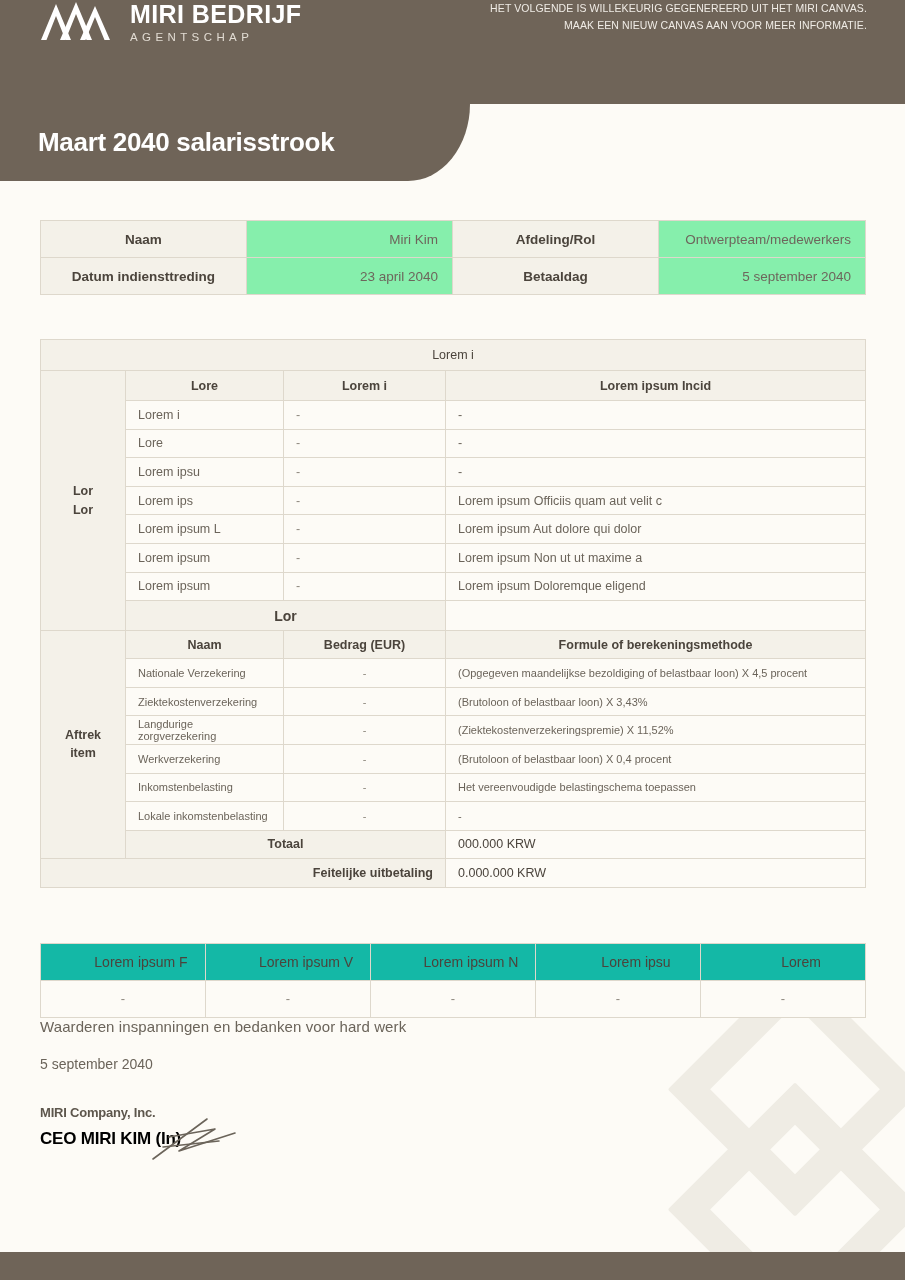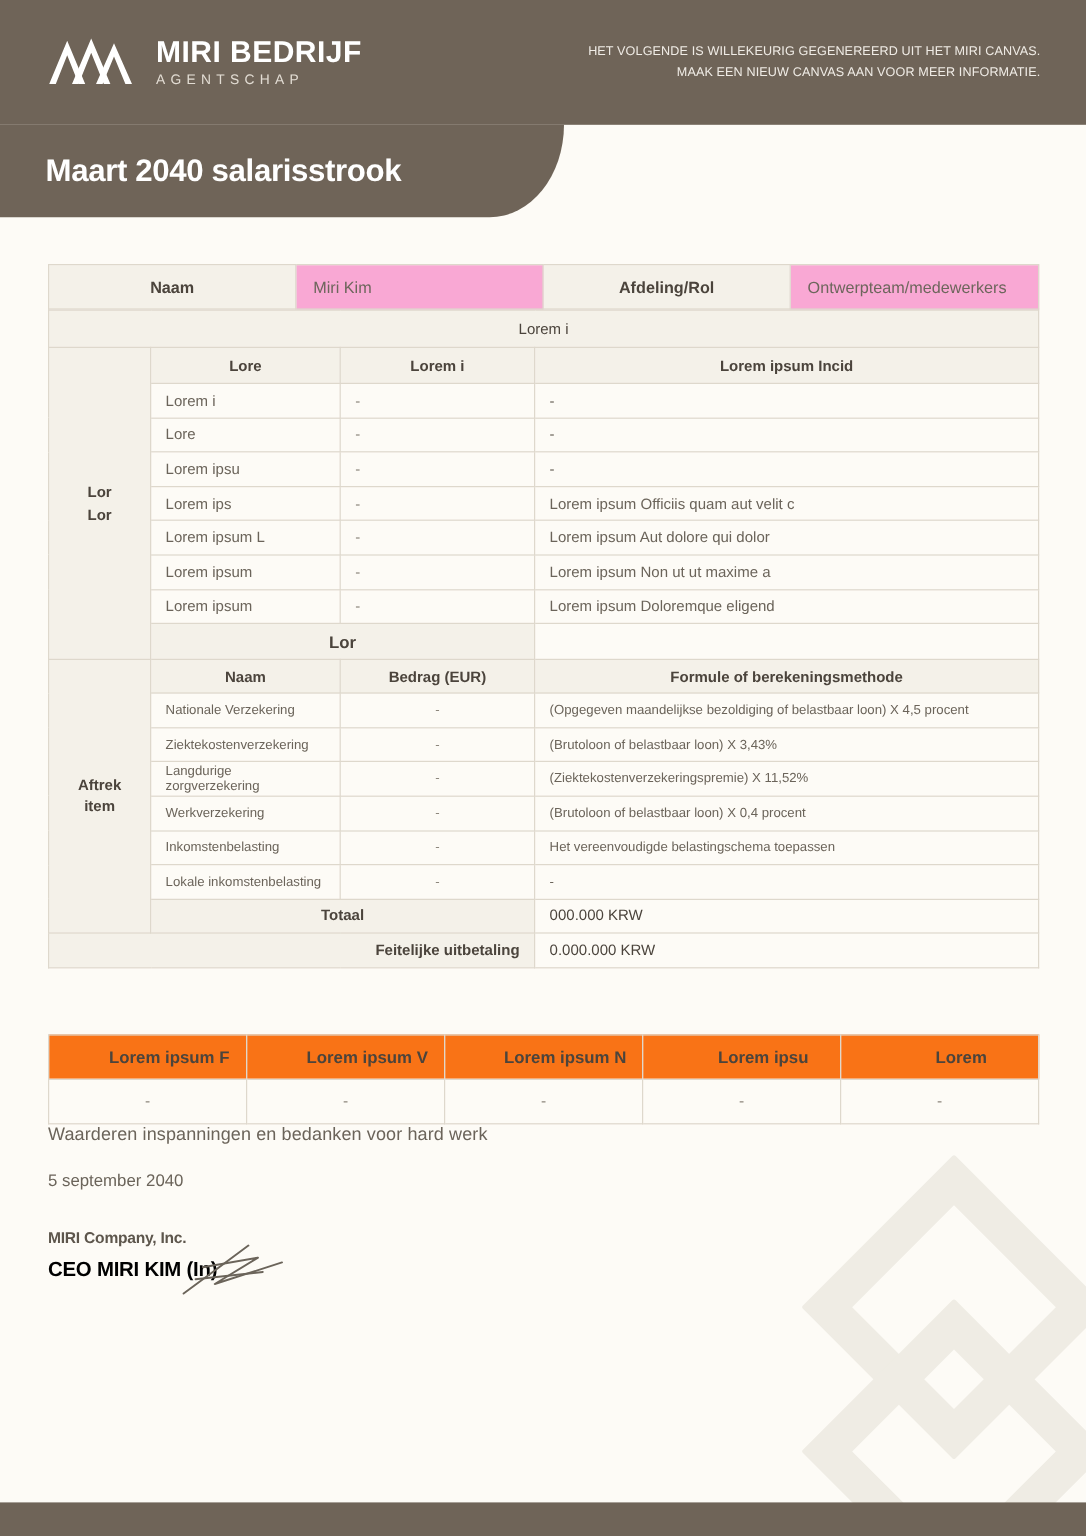--- a/index.html
+++ b/index.html
@@ -37,21 +37,21 @@
   }
   .wm-a { left: 10px;  top: 10px;  width: 180px; height: 180px; }
   .wm-b { left: 95px;  top: 95px;  width: 180px; height: 180px; }
 
   
   .topbar {
     position: relative;
     height: 104px;
     background: #6f6458;
     display: flex;
-    align-items: center;
+    align-items: flex-start;
     z-index: 2;
   }
   .brand { display: flex; align-items: center; margin-left: 38px; }
   .logo-mark { width: 76px; height: 44px; margin-right: 16px; flex: none; }
   .brand-text { display: flex; flex-direction: column; justify-content: center; }
   .brand-name {
     color: #ffffff;
     font-size: 25px;
     font-weight: bold;
     letter-spacing: 0.4px;
@@ -109,24 +109,24 @@
   
   .info-table { margin-top: 39px; }
   .info-table td { height: 37px; font-size: 13.5px; padding: 0 14px; }
   .info-label {
     background: #f4f1e9;
     font-weight: bold;
     text-align: center;
     color: #4b443c;
     font-size: 14px;
   }
-  .info-value { background: #f9a8d4; text-align: left; color: #6d665c; }
-
-  
-  .main-table { }
+  .info-value { background: #86efac; text-align: right; color: #6d665c; }
+
+  
+  .main-table { margin-top: 44px; }
   .main-table td { font-size: 12.5px; padding: 0 12px; height: 28.6px; }
 
   .sec-title {
     background: #f4f1e9;
     text-align: center;
     font-size: 14px;
     color: #4b443c;
     height: 31px !important;
   }
   .col-head {
@@ -185,23 +185,23 @@
     font-weight: bold;
     font-size: 12.5px;
     color: #4b443c;
     text-align: right;
     height: 29px !important;
   }
 
   
   .sum-table { margin-top: 55px; }
   .sum-table th {
-    background: #f97316;
+    background: #14b8a6;
     height: 37px;
-    font-weight: bold;
+    font-weight: normal;
     font-size: 14px;
     color: #4b443c;
     text-align: center;
     padding-left: 36px;
   }
   .sum-table td {
     background: #fdfbf6;
     height: 37px;
     text-align: center;
     font-size: 13px;
@@ -269,20 +269,26 @@
         <col style="width:206px">
           <col style="width:207px">
       </colgroup>
       <tbody>
         <tr>
           <td class="info-label">Naam</td>
           <td class="info-value">Miri Kim</td>
           <td class="info-label">Afdeling/Rol</td>
           <td class="info-value">Ontwerpteam/medewerkers</td>
         </tr>
+        <tr>
+          <td class="info-label">Datum indiensttreding</td>
+          <td class="info-value">23 april 2040</td>
+          <td class="info-label">Betaaldag</td>
+          <td class="info-value">5 september 2040</td>
+        </tr>
       </tbody>
     </table>
 
     <table class="main-table">
       <colgroup>
         <col style="width:85px">
           <col style="width:158px">
         <col style="width:162px">
           <col style="width:420px">
       </colgroup>

